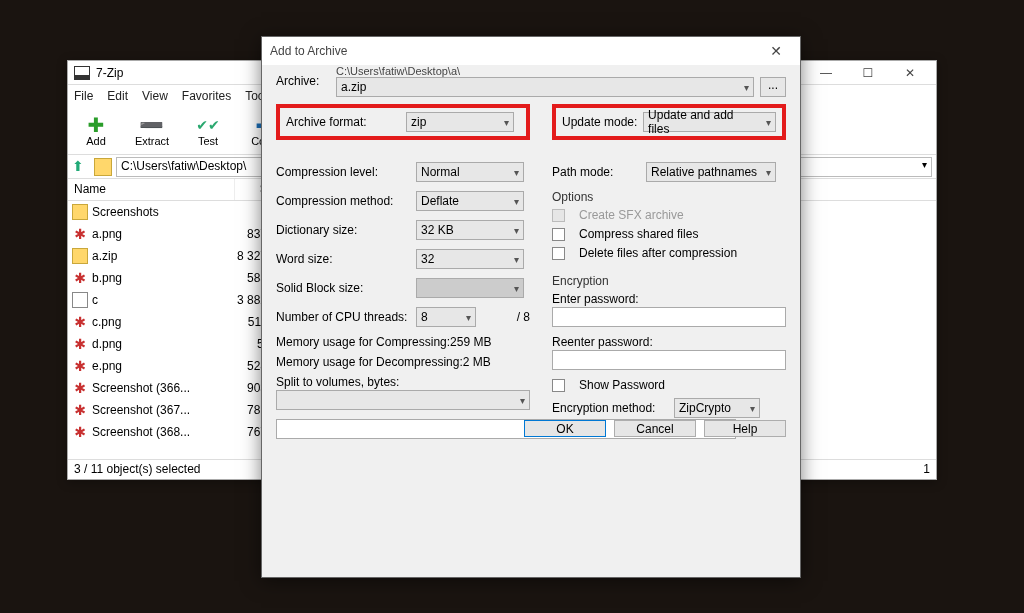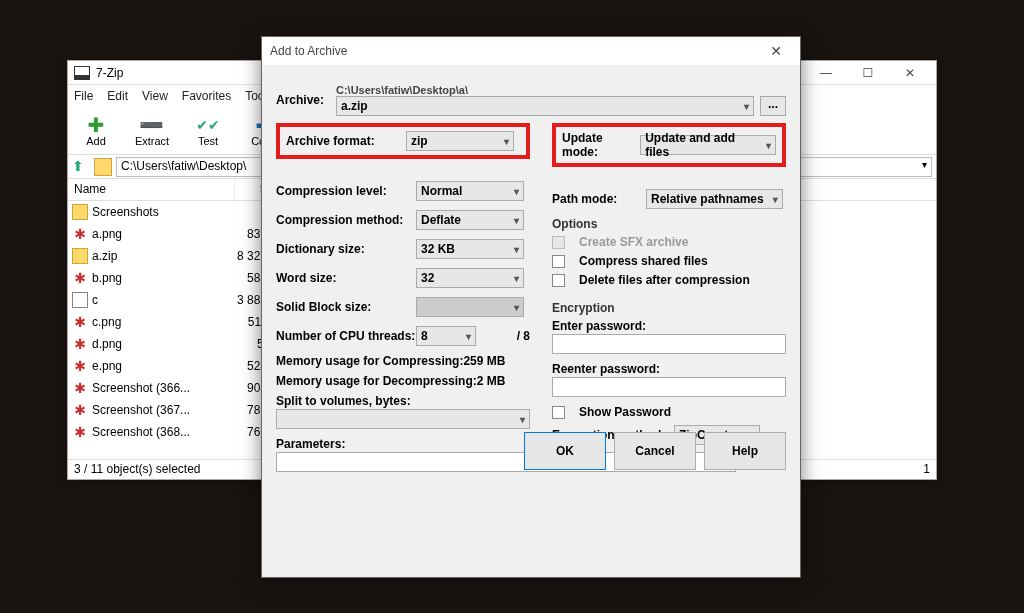--- a/index.html
+++ b/index.html
@@ -41,39 +41,39 @@
 
 
 .dialog {
   position: absolute; left: 261px; top: 36px; width: 540px; height: 542px;
   background: #f0f0f0; border: 1px solid #666;
   box-shadow: 0 3px 18px rgba(0,0,0,0.5);
 }
 .dialog .titlebar { height: 28px; background: #fff; display: flex; align-items: center; padding: 9px 8px; color: #444; font-size: 13px; }
 .dialog .titlebar .ttl { flex: 1; }
 .dialog .close-x { width: 32px; text-align: center; font-size: 14px; cursor: pointer; }
-.dialog-body { padding: 19px 14px 0; position: relative; font-weight: bold; }
+.dialog-body { padding: 0 14px 0; position: relative; }
 .row-d { display: flex; align-items: center; margin-bottom: 7px; min-height: 22px; }
 .lbl-l { width: 140px; }
 .combo { background: #e7e7e7; border: 1px solid #aaa; height: 20px; padding: 1px 18px 1px 4px; position: relative; display: inline-flex; align-items: center; min-width: 108px; }
 .combo::after { content: "▾"; position: absolute; right: 4px; font-size: 10px; color: #555; }
 .combo.small { min-width: 60px; }
 .combo.wide { flex: 1; }
 .textfield { background: #fff; border: 1px solid #aaa; height: 20px; flex: 1; padding: 1px 4px; }
 .browse-btn { width: 26px; height: 20px; margin-left: 6px; background: #e7e7e7; border: 1px solid #aaa; text-align: center; }
 .columns { display: flex; gap: 22px; }
 .col-left { width: 254px; }
 .col-right { flex: 1; }
 .red-box { border: 4px solid #e31b1b; padding: 4px 6px; margin-bottom: 21px; display: flex; align-items: center; }
 .small-label { font-size: 11px; color: #444; }
 .section-head { font-size: 12px; color: #333; margin: 6px 0 4px; }
 .checkbox-row { display: flex; align-items: center; gap: 14px; margin-bottom: 5px; }
 .chk { width: 13px; height: 13px; border: 1px solid #888; background: #fff; display: inline-block; }
 .btn-row { position: absolute; bottom: 10px; right: 14px; display: flex; gap: 8px; }
-.btn { width: 82px; height: 38px; background: #e6e6e6; border: 1px solid #adadad; display: flex; align-items: center; justify-content: center; cursor: pointer; }
+.btn { width: 82px; height: 17px; background: #e6e6e6; border: 1px solid #adadad; display: flex; align-items: center; justify-content: center; cursor: pointer; }
 .btn.primary { border: 1px solid #0078d4; }
 .mem-row { display: flex; margin-bottom: 6px; }
 </style>
 </head>
 <body>
 
 <div class="main-window">
   <div class="titlebar-main">
     <div class="tb-icon"></div>
     <div class="tb-title">7-Zip</div>
@@ -251,21 +251,20 @@
           <span>259 MB</span>
         </div>
         <div class="mem-row">
           <span>Memory usage for Decompressing:</span>
           <span>2 MB</span>
         </div>
         <div>Split to volumes, bytes:</div>
         <div class="row-d">
             <div class="combo wide"></div>
           </div>
-        <div>Parameters:</div>
         <div class="row-d" style="width:460px">
             <div class="textfield"></div>
           </div>
       </div>
 
       <div class="col-right">
         <div class="red-box">
           <div style="width:82px">Update mode:</div>
           <div class="combo" style="min-width:120px">
               <span>Update and add files</span>

